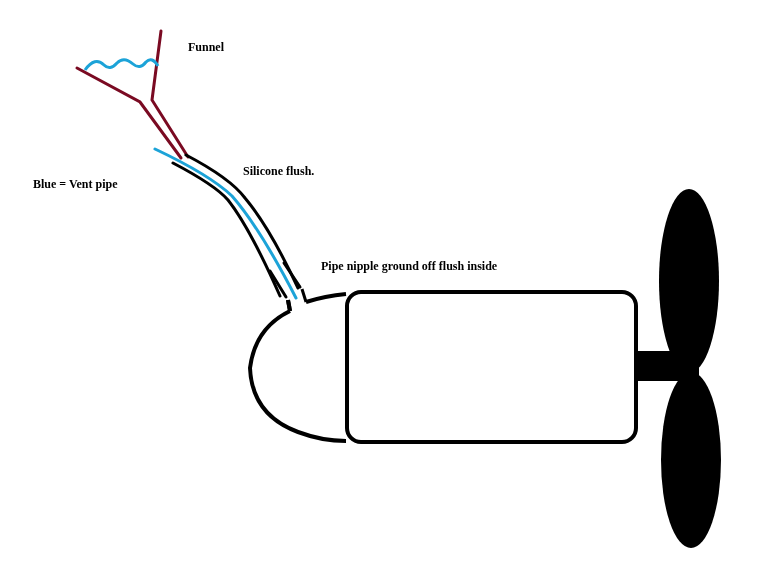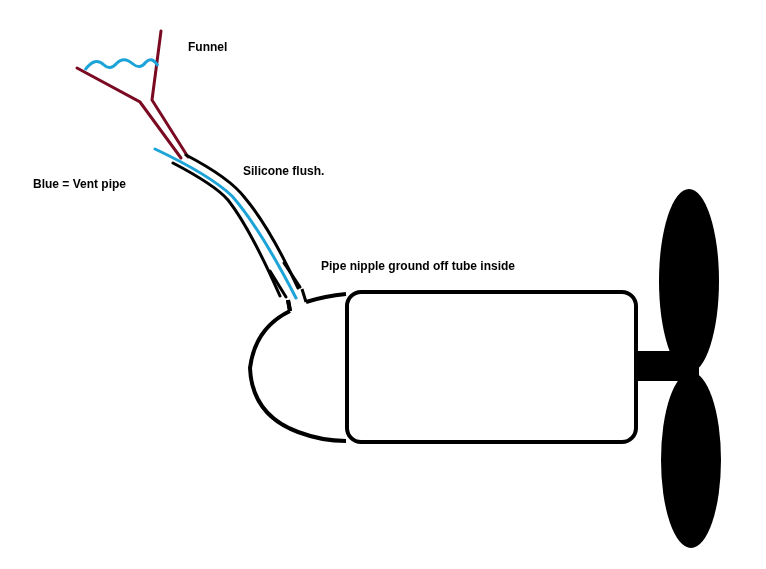--- a/index.html
+++ b/index.html
@@ -1,20 +1,20 @@
 <!DOCTYPE html>
 <html><head>
   <meta charset="utf-8">
   <style>
     html, body { margin: 0; padding: 0; background: #ffffff; }
     body { width: 766px; height: 569px; position: relative; overflow: hidden; }
     svg { position: absolute; left: 0; top: 0; }
     .label {
       position: absolute;
-      font-family: Liberation Sans, sans-serif;
+      font-family: Liberation Serif, serif;
       font-weight: bold;
       font-size: 12px;
       color: #000000;
       white-space: nowrap;
       line-height: 14px;
     }
   </style>
 </head>
 <body>
 
@@ -46,13 +46,13 @@
 
   <rect x="637" y="351" width="62" height="30" fill="#000"></rect>
 
   <ellipse cx="689" cy="281" rx="30" ry="92" fill="#000"></ellipse>
   <ellipse cx="691" cy="460" rx="30" ry="88" fill="#000"></ellipse>
 </svg>
 
 <div class="label" style="left:188px; top:40px;">Funnel</div>
 <div class="label" style="left:243px; top:164px;">Silicone flush.</div>
 <div class="label" style="left:33px; top:177px;">Blue = Vent pipe</div>
-<div class="label" style="left:321px; top:259px;">Pipe nipple ground off tube inside</div>
+<div class="label" style="left:321px; top:259px;">Pipe nipple ground off flush inside</div>
 
 </body></html>

